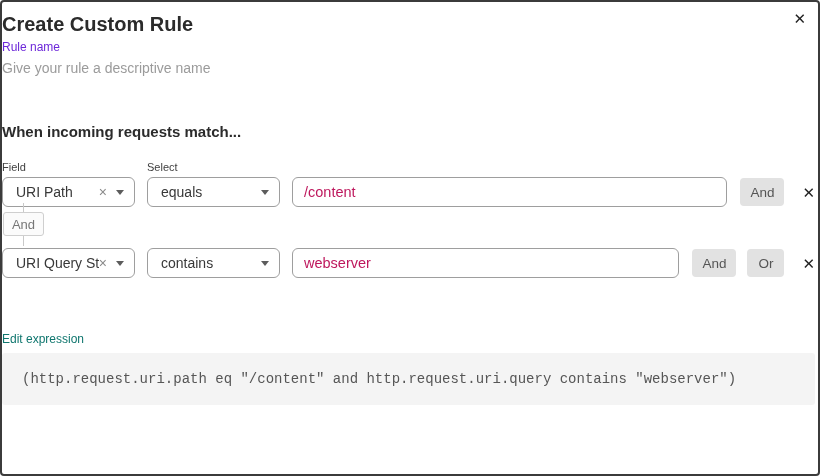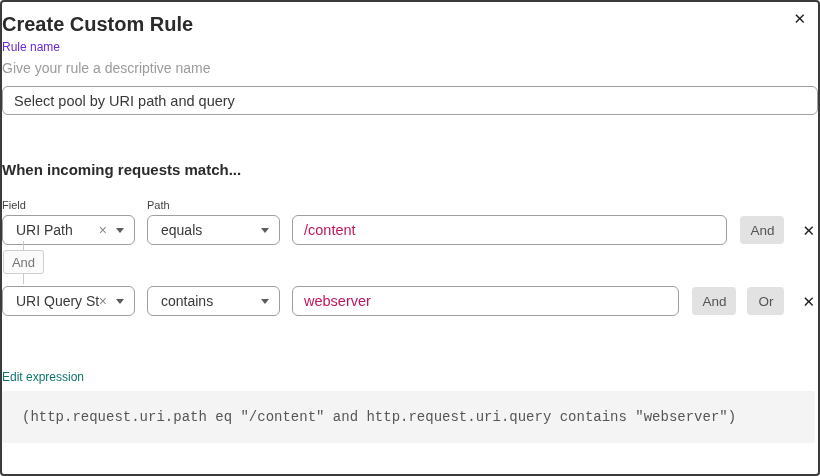--- a/index.html
+++ b/index.html
@@ -218,27 +218,26 @@
 </head>
 <body>
 
 <div class="dialog">
 
   <h1 class="dialog-title">Create Custom Rule</h1>
   <button class="close-btn">✕</button>
 
   <div class="field-label">Rule name</div>
   <div class="field-hint">Give your rule a descriptive name</div>
-  <input class="text-input" type="text" value="Select pool by URI path and query" style="">
 
   <div class="section-heading">When incoming requests match...</div>
 
   <div class="col-labels">
     <span class="col-f">Field</span>
-    <span class="col-v">Path</span>
+    <span class="col-v">Select</span>
   </div>
 
   <div class="cond-row">
     <div class="select-box">
       <span class="sel-text">URI Path</span>
       <span class="clear-x">×</span>
       <span class="caret"></span>
     </div>
     <div class="select-box">
       <span class="sel-text">equals</span>

